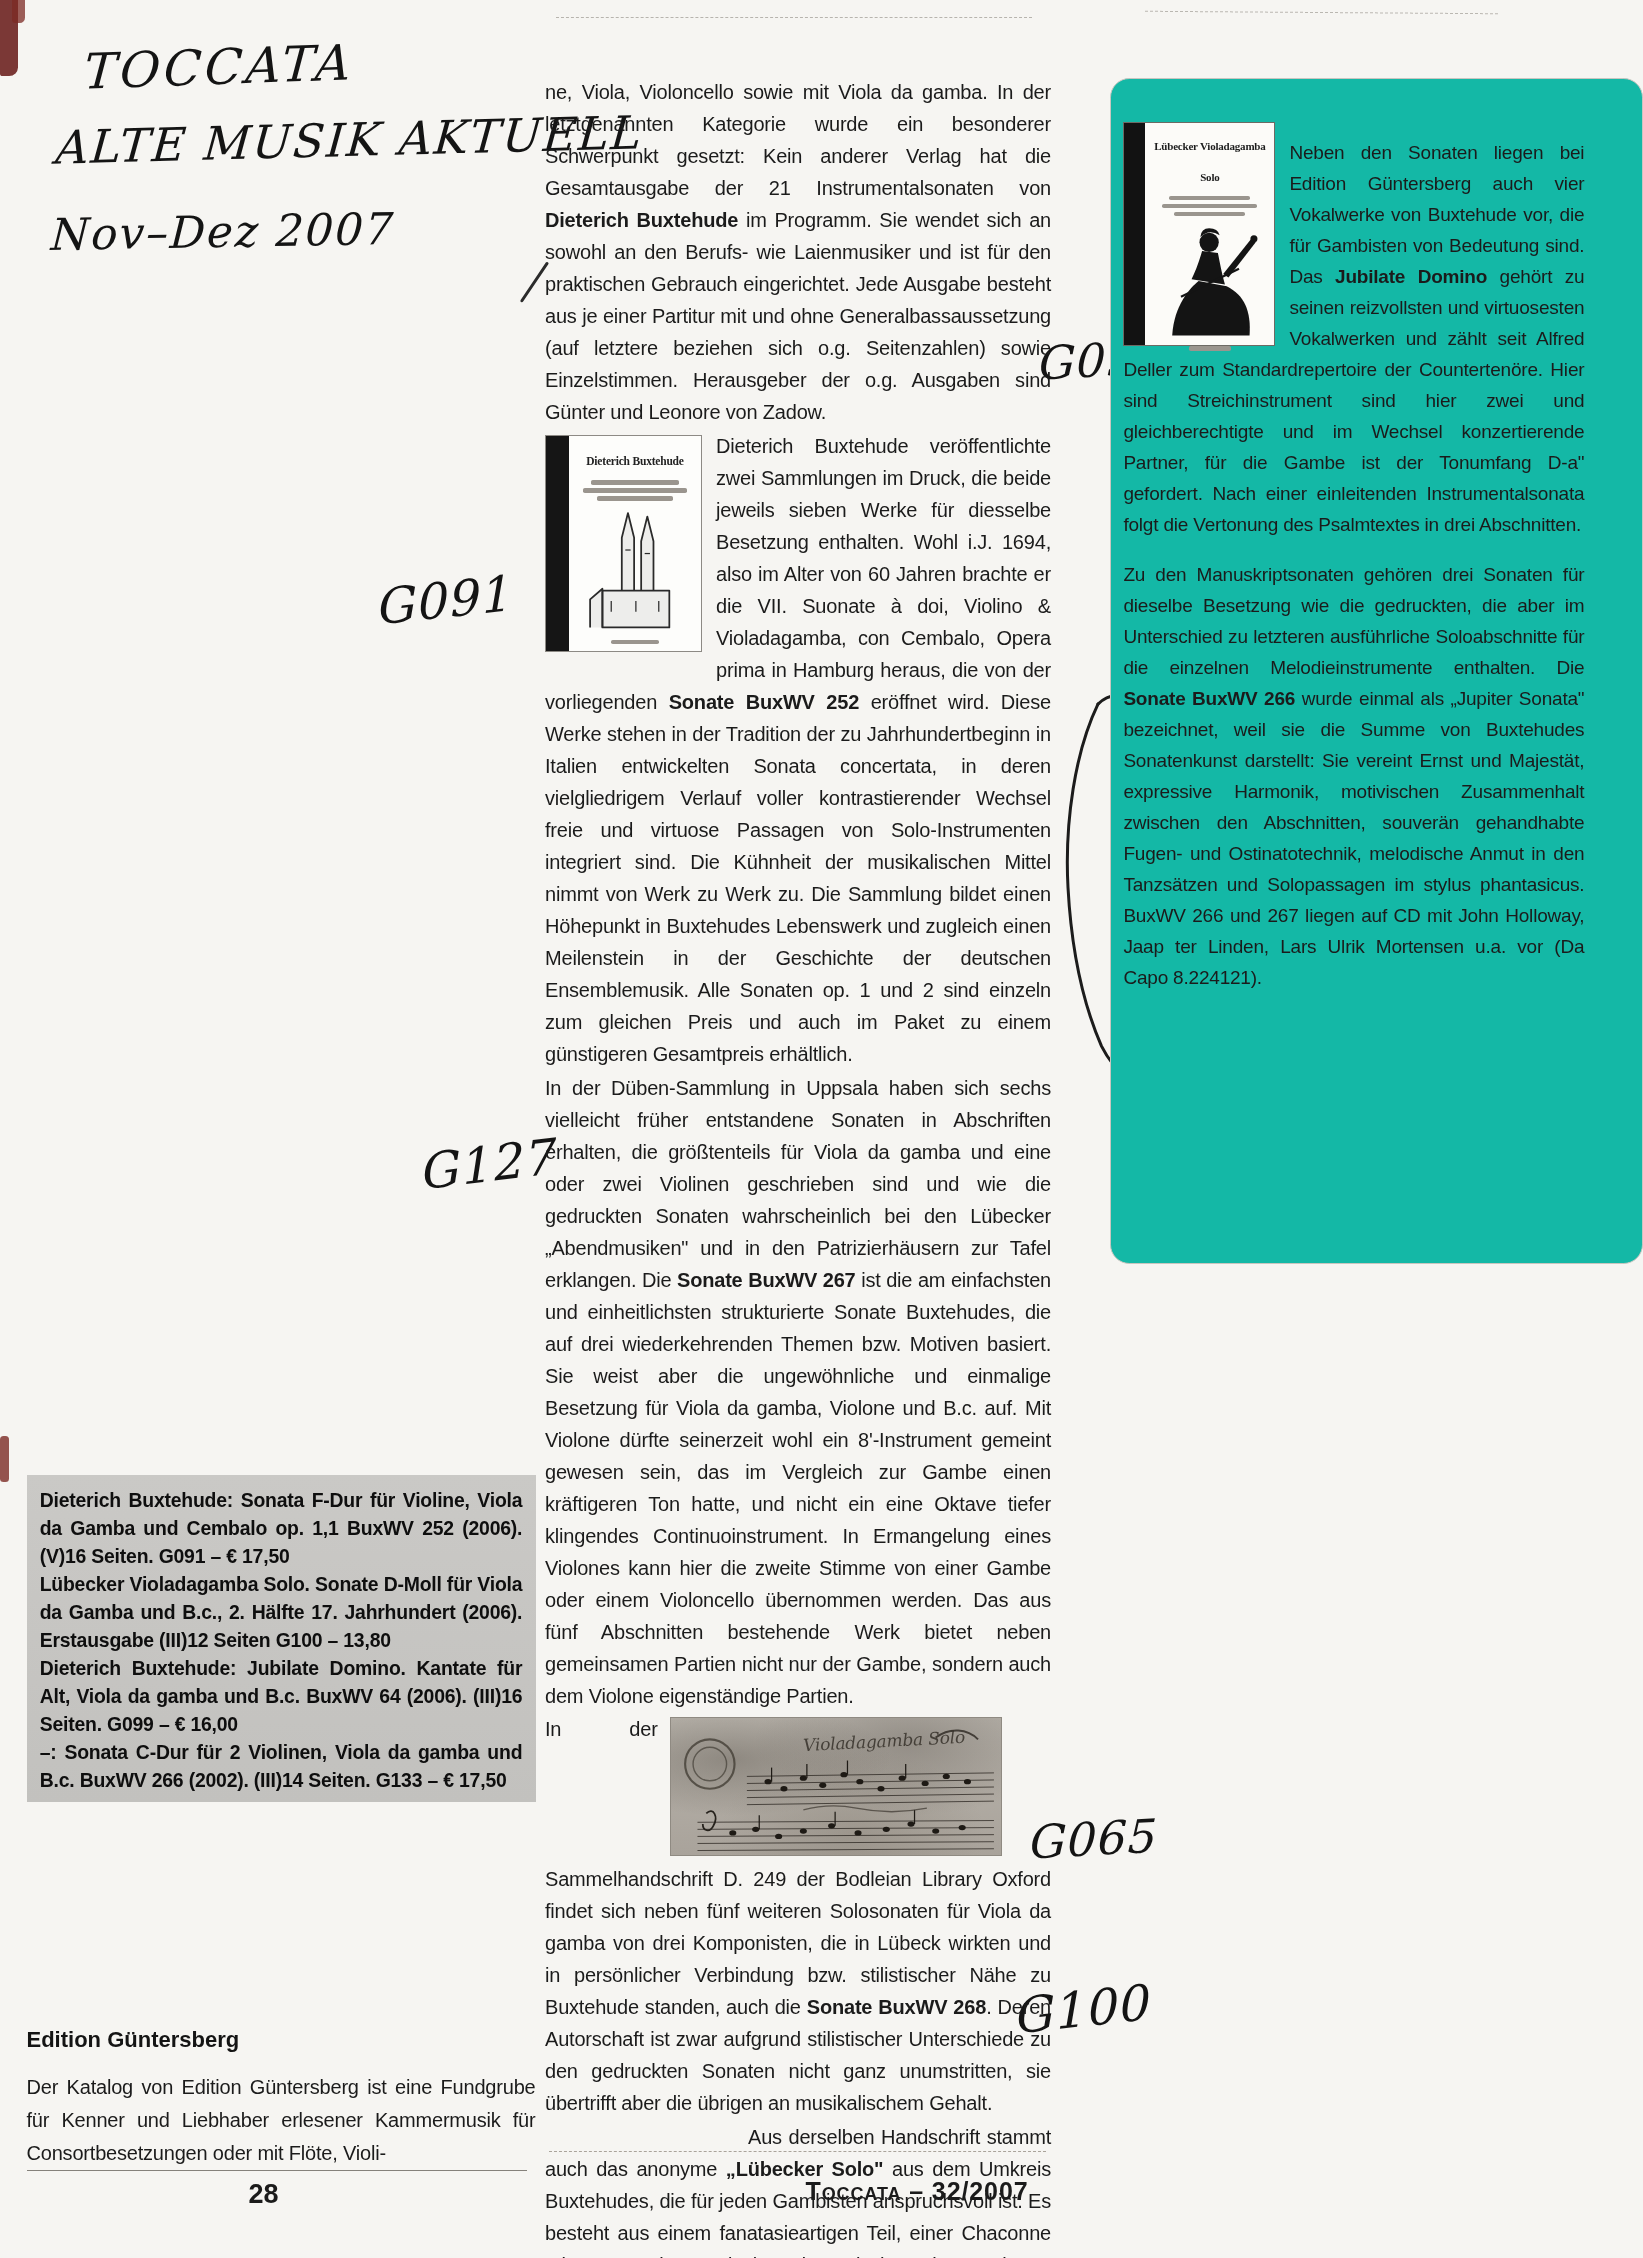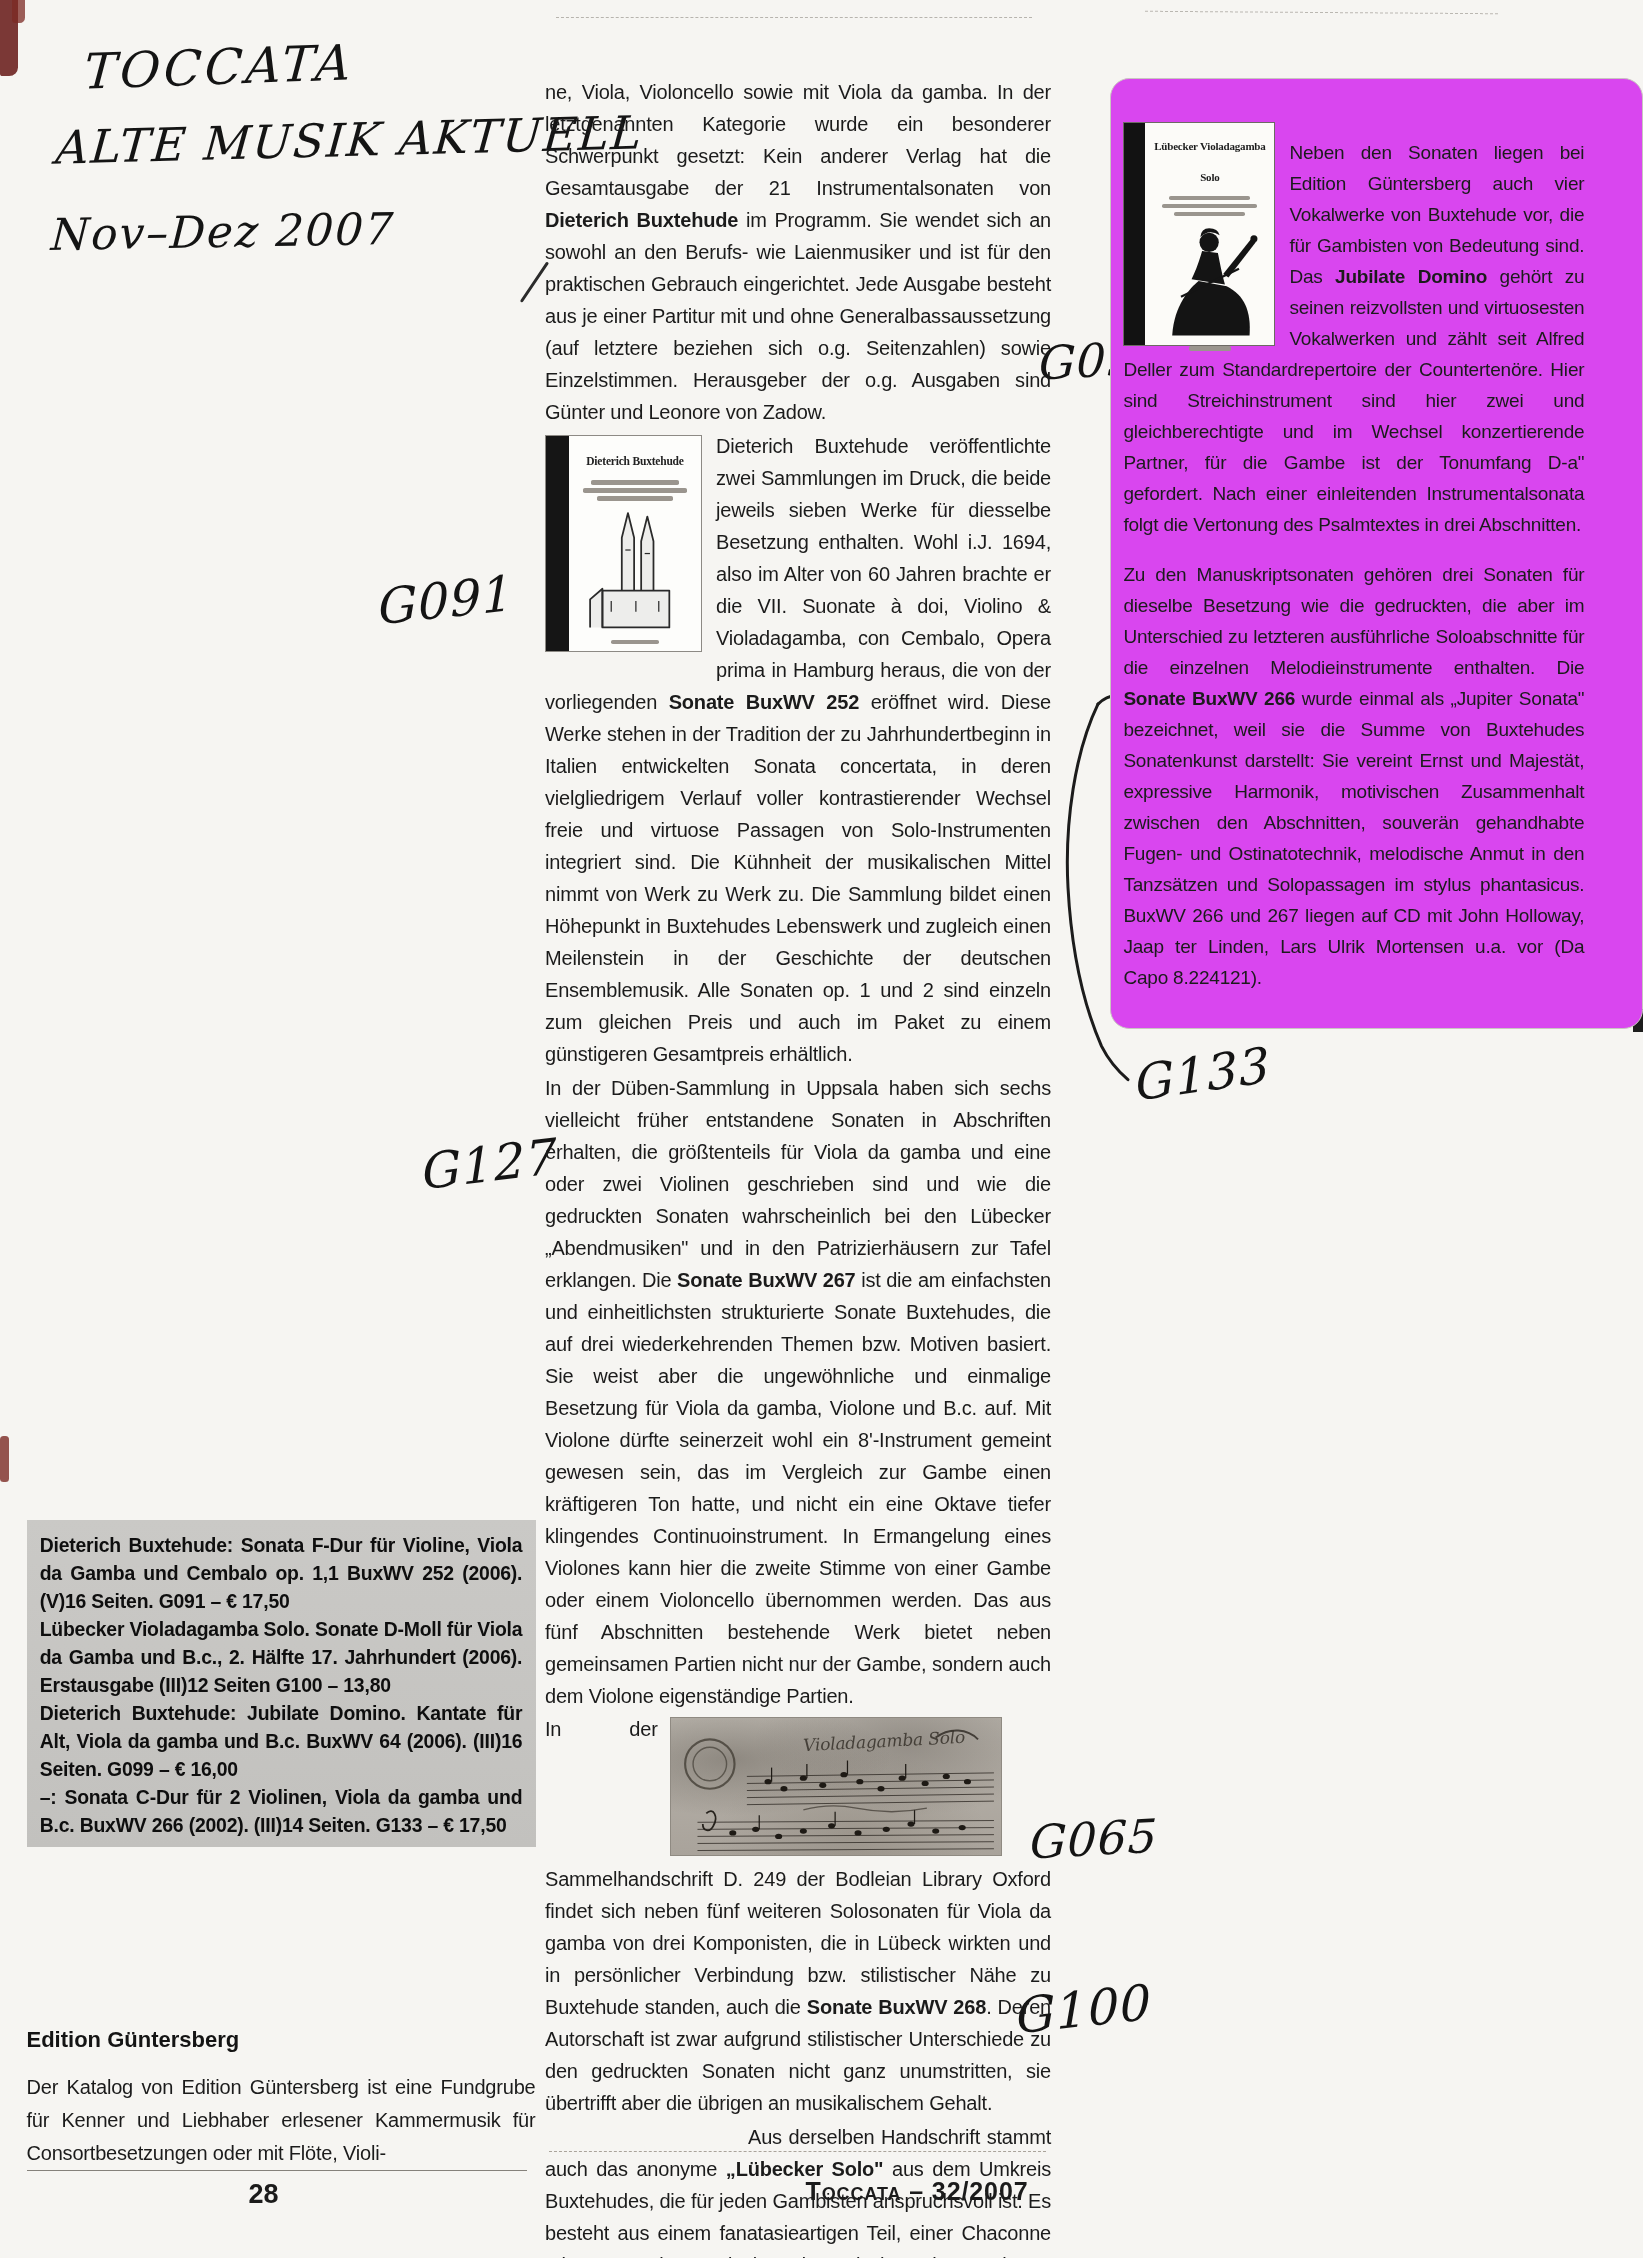--- a/index.html
+++ b/index.html
@@ -5,22 +5,22 @@
   html,body{margin:0;padding:0;background:#e8e6e2;}
   .page{position:relative;width:1644px;height:2258px;background:#f6f5f2;overflow:hidden;
         font-family:"Liberation Sans",sans-serif;color:#1b1b1b;}
   
   .col{position:absolute;text-align:justify;font-size:20px;line-height:32px;letter-spacing:-0.2px;}
   .col p{margin:0 0 1.8px 0;}
   b{font-weight:bold;}
   
   .mid{left:545px;top:46px;width:506px;padding-top:30px;}
   
-  .rightpanel{position:absolute;left:1110px;top:78px;width:533px;height:951px;
-              border:0.9px solid #c9c6c0;border-radius:19.4px;background:#d946ef;box-sizing:border-box;}
+  .rightpanel{position:absolute;left:1110px;top:78px;width:533px;height:1186px;
+              border:0.9px solid #c9c6c0;border-radius:19.4px;background:#14b8a6;box-sizing:border-box;}
   .rightpanel .inner{position:absolute;left:12.4px;top:39px;width:461px;text-align:justify;
                      font-size:19px;line-height:31px;letter-spacing:-0.2px;}
   
   .scover{float:left;width:157px;height:217px;margin:5.3px 14px 5.3px 0;background:#fdfdfb;
           border:0.9px solid #8d8a85;box-sizing:border-box;display:block;position:relative;}
   .scover .spine{position:absolute;left:0;top:0;width:23px;height:100%;background:#151515;}
   .scover .sbody{position:absolute;left:23px;top:0;right:0;bottom:0;}
   .scover .stitle{display:block;text-align:center;font-family:"Liberation Serif",serif;
                   font-weight:bold;font-size:11.5px;margin-top:8.8px;color:#222;}
   .tbar{display:block;height:4.4px;background:#9a958e;margin:3.5px auto;border-radius:1.8px;}
@@ -38,21 +38,21 @@
            border:0.9px solid #6d6a64;box-sizing:border-box;display:block;position:relative;}
   .cdcover .spine{position:absolute;left:0;top:0;width:21px;height:100%;background:#121212;}
   .cdcover .cbody{position:absolute;left:21px;top:0;right:0;bottom:0;}
   .cdcover .ctitle{display:block;text-align:center;font-family:"Liberation Serif",serif;
                    font-weight:bold;font-size:11px;margin-top:8px;color:#1d1d1d;}
   .cdcover svg{display:block;margin:7px auto 0 auto;}
   
   .graybox{position:absolute;left:26.5px;top:1475px;width:509px;box-sizing:border-box;
            padding:10.6px 13.2px 8.8px 13.2px;background:linear-gradient(#cac9c6,#c2c1be);
            font-weight:bold;font-size:19.4px;line-height:28px;letter-spacing:-0.2px;
-           text-align:justify;color:#0e0e0e;margin-top:45px;}
+           text-align:justify;color:#0e0e0e;}
   .graybox p{margin:0;}
   .edition-heading{position:absolute;left:26.5px;top:2027px;width:509px;text-align:left;
                    font-weight:bold;font-size:22px;color:#141414;}
   .catalog-intro{position:absolute;left:26.5px;top:2071px;width:509px;text-align:justify;
                  font-size:20px;line-height:33px;letter-spacing:-0.2px;}
   
   .footline-left{position:absolute;left:26.5px;top:2170px;width:500px;border-top:1.8px solid #85817b;}
   .footline-mid{position:absolute;left:549px;top:2151px;width:497px;border-top:1.8px dashed #aaa49b;}
   .pageno{position:absolute;left:228px;top:2179px;width:71px;text-align:center;
           font-weight:bold;font-size:27px;}

